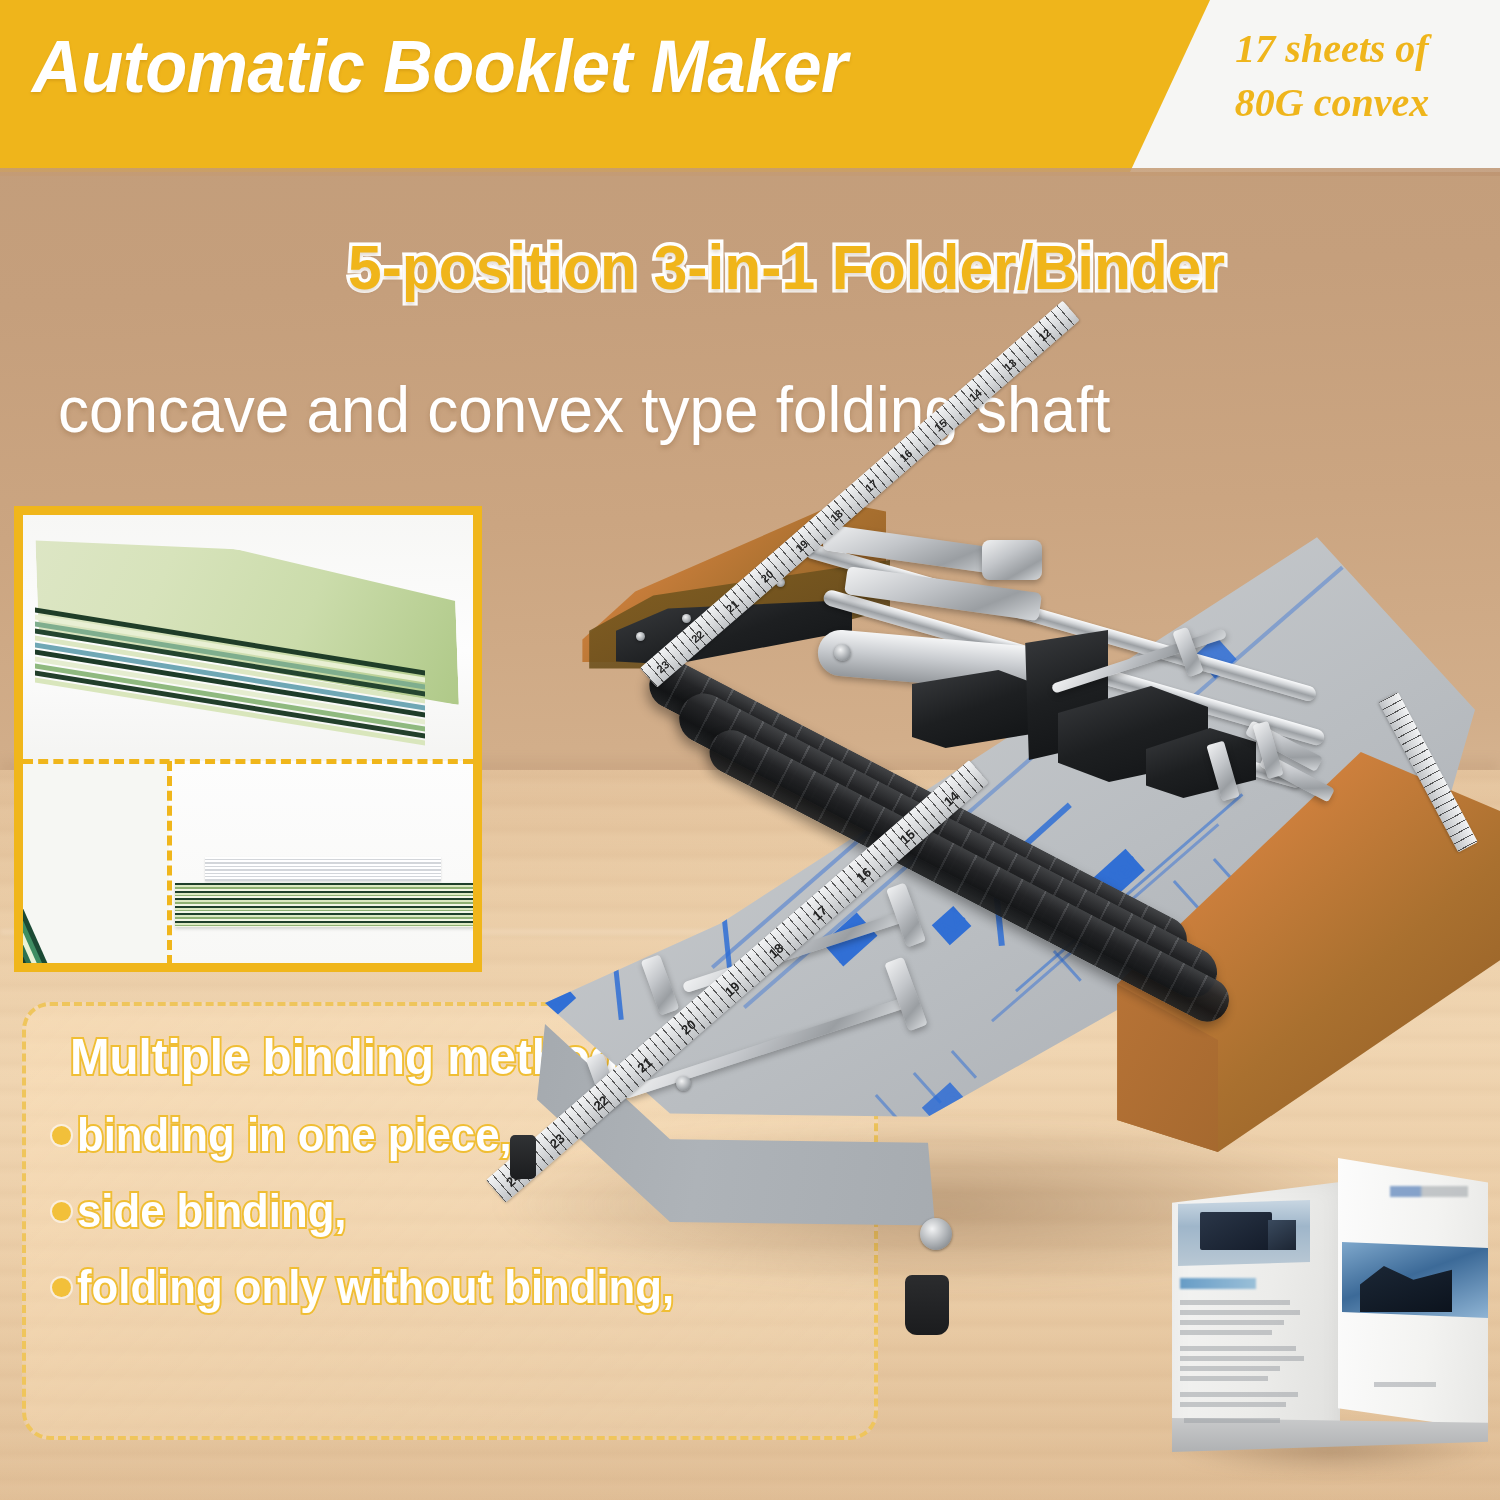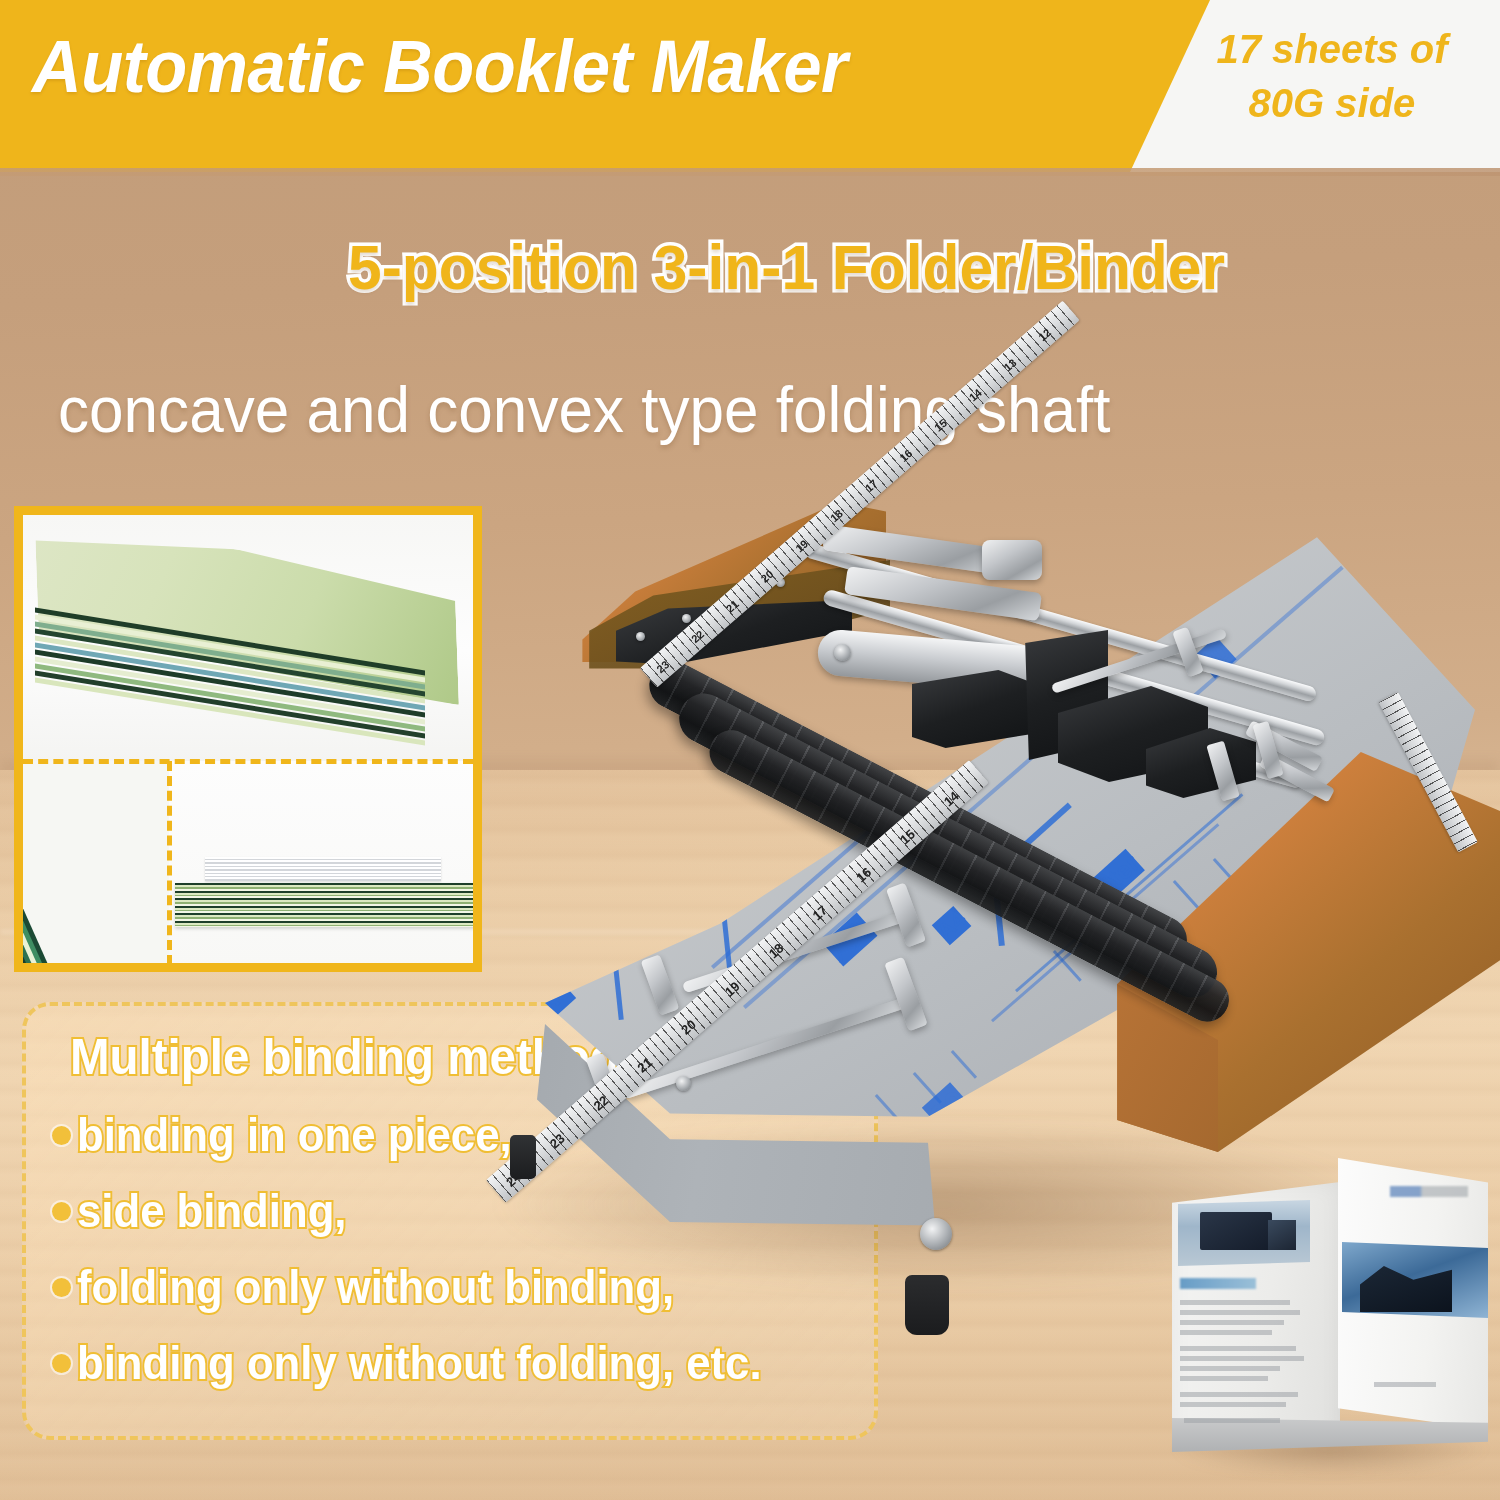--- a/index.html
+++ b/index.html
@@ -48,21 +48,21 @@
     letter-spacing:-0.5px;
     transform:scaleX(0.93);transform-origin:left center;
     text-shadow:0 2px 3px rgba(150,95,5,0.22);
     white-space:nowrap;
   }
   .header-side{
     position:absolute;left:1172px;top:22px;width:320px;
     color:#EFB51B;font-size:40px;line-height:1.35;
     font-weight:bold;font-style:italic;text-align:center;
   }
-  .header-side div{white-space:nowrap;}
+  .header-side div{white-space:nowrap;font-family:Liberation Serif, serif;}
   .header-underline{
     position:absolute;left:0;top:168px;width:1500px;height:8px;
     background:linear-gradient(90deg,#C49B74 0%,#C49B74 78%,#BE9572 100%);
     opacity:.85;
   }
 
   
   .upgrade-badge{
     position:absolute;left:28px;top:228px;
     width:268px;height:102px;
@@ -349,21 +349,21 @@
   <div class="bg-wall"></div>
   <div class="bg-table-seam"></div>
   <div class="bg-table"></div>
   <div class="table-hi"></div>
 
   <div class="header">
     <div class="header-yellow"></div>
     <div class="header-title">Automatic Booklet Maker</div>
     <div class="header-side">
       <div>17 sheets of</div>
-      <div>80G side</div>
+      <div>80G convex</div>
     </div>
   </div>
   <div class="header-underline"></div>
 
   <div class="headline-main">5-position 3-in-1 Folder/Binder</div>
   <div class="headline-sub">concave and convex type folding shaft</div>
 
   <div class="collage">
     <div class="collage-inner">
 
@@ -415,24 +415,20 @@
       <div class="b-text">binding in one piece,</div>
     </div>
     <div class="b-row">
       <div class="b-dot"></div>
       <div class="b-text">side binding,</div>
     </div>
     <div class="b-row">
       <div class="b-dot"></div>
       <div class="b-text">folding only without binding,</div>
     </div>
-    <div class="b-row">
-      <div class="b-dot"></div>
-      <div class="b-text">binding only without folding, etc.</div>
-    </div>
   </div>
 
   <div class="machine">
     <div class="m-shadow"></div>
 
     <div class="m-deck"></div>
     <div class="m-front"></div>
 
     <div class="m-marks">
       <div class="mk" style="left:140px;top:428px;width:5px;height:72px;transform:rotate(-6deg);"></div>

